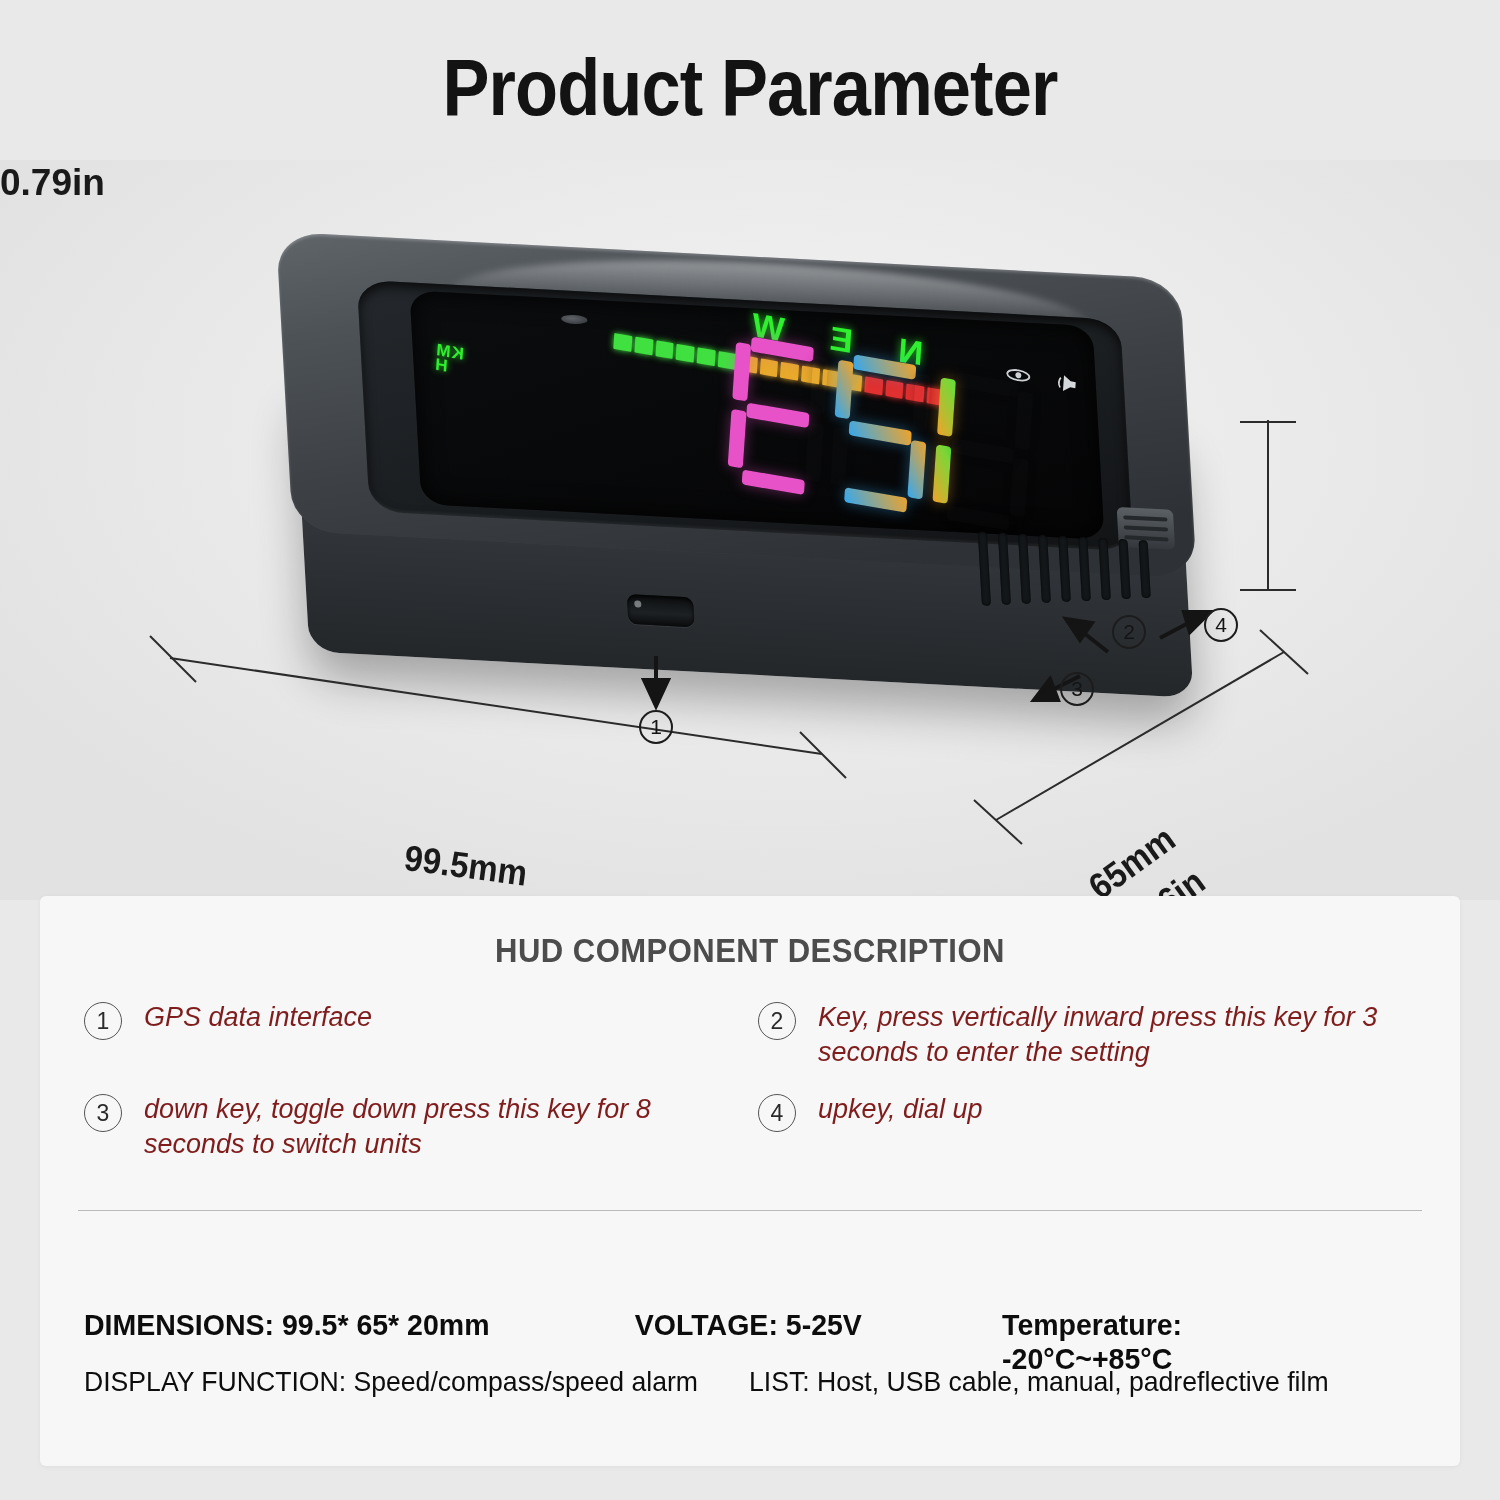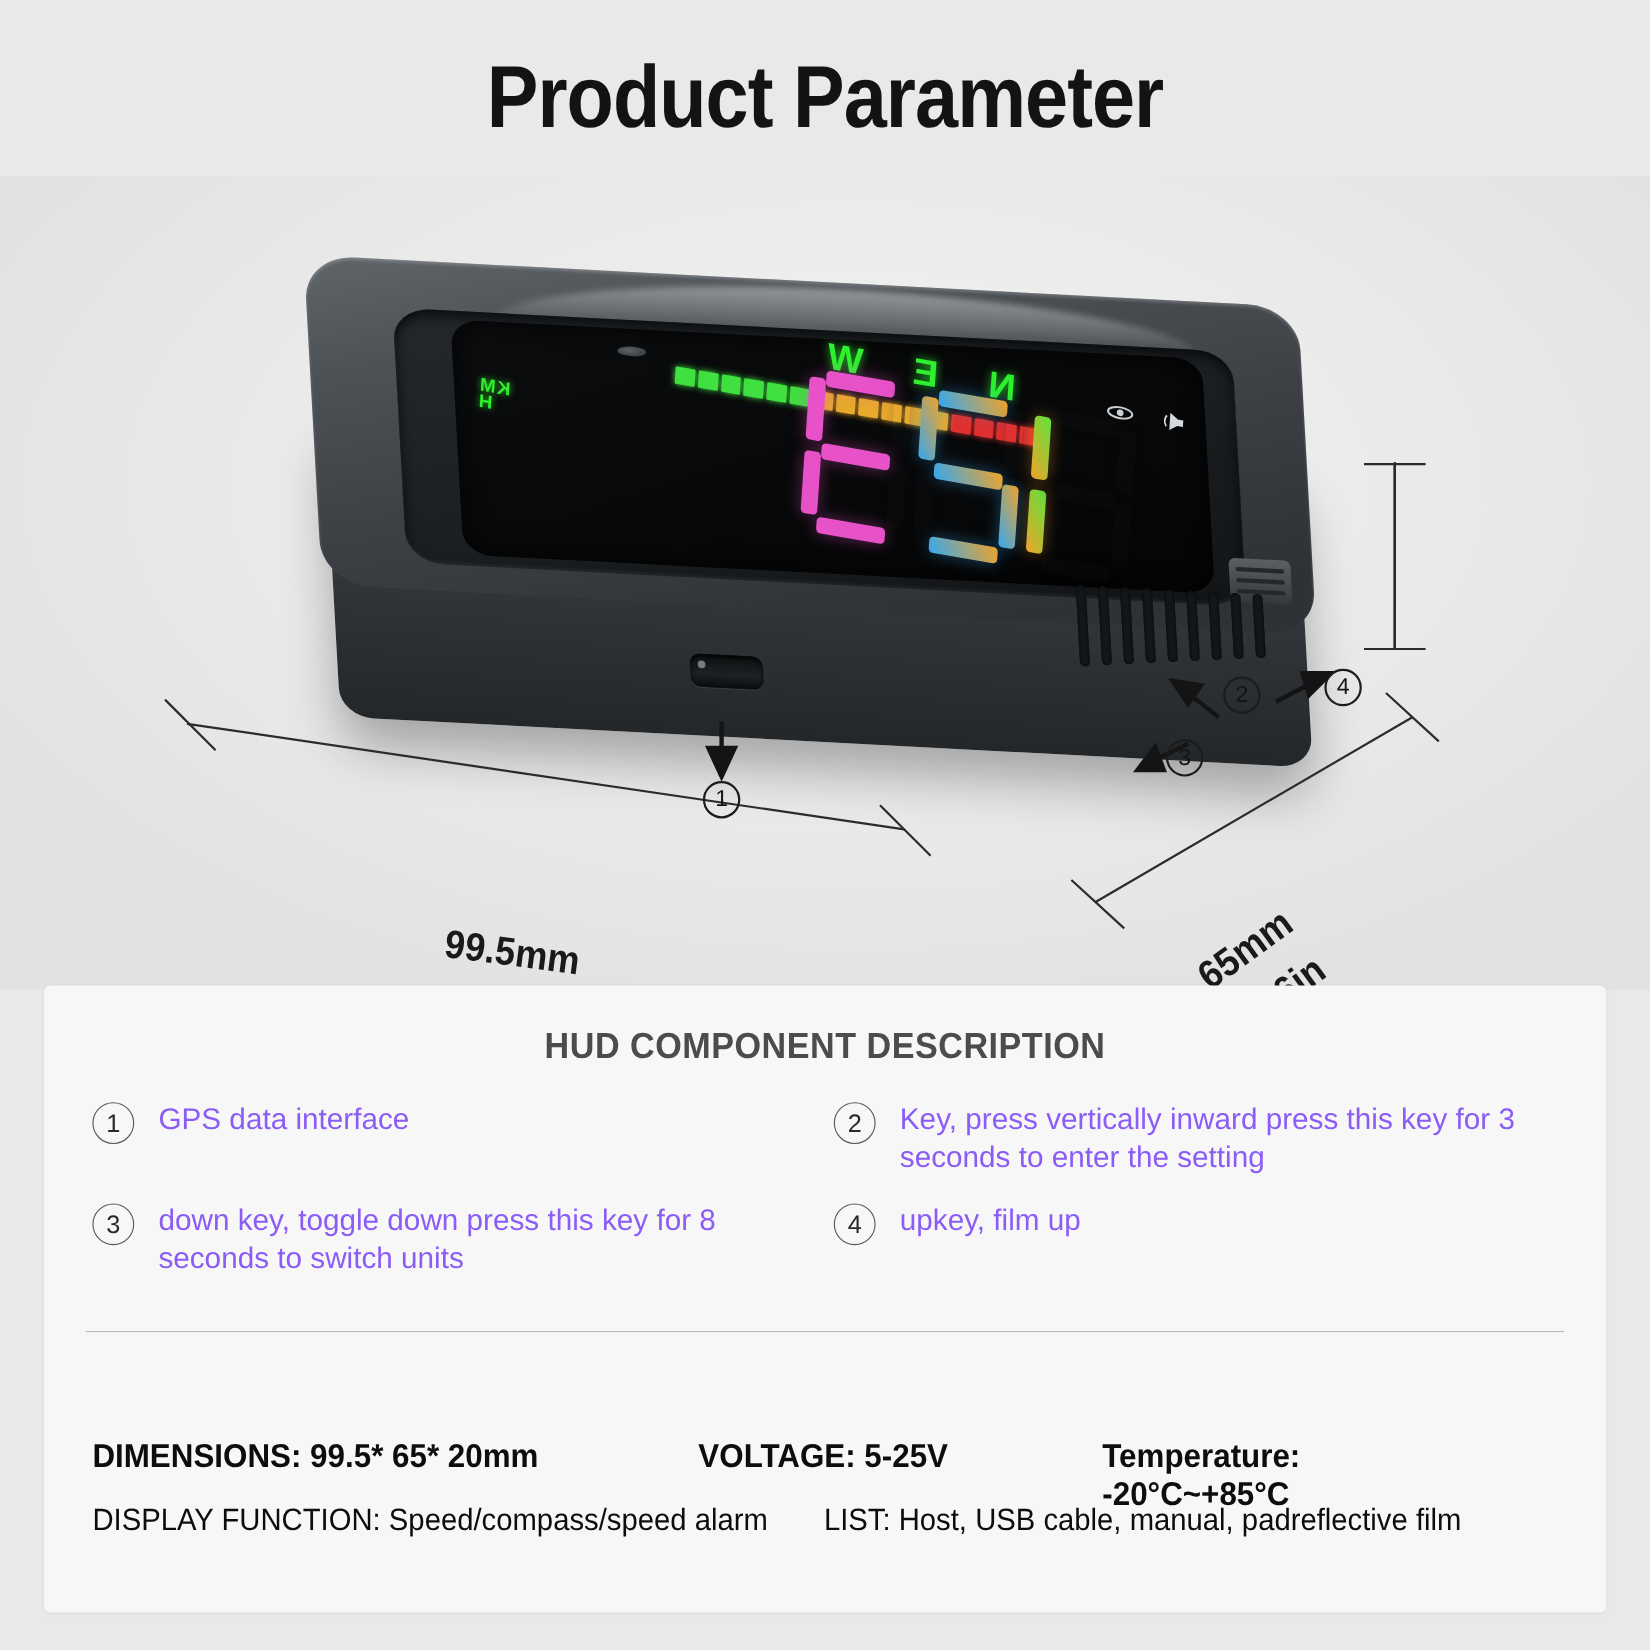--- a/index.html
+++ b/index.html
@@ -178,21 +178,21 @@
     font-size:33px; font-weight:700; color:#4c4c4c; letter-spacing:.5px;
     transform:scaleX(0.94);
   }
   .items{ position:absolute; left:0; top:104px; width:100%; }
   .item{ position:absolute; display:flex; gap:22px; }
   .item .num{
     flex:0 0 auto; width:38px; height:38px; border:1.8px solid #555;
     border-radius:50%; display:flex; align-items:center; justify-content:center;
     font-size:23px; color:#2a2a2a; margin-top:2px;
   }
-  .item .txt{ font-size:27px; color:#8b5cf6; line-height:35px; }
+  .item .txt{ font-size:27px; color:#7f1d1d; line-height:35px;font-style:italic; }
   .i1{ left:44px; top:0; width:600px; }
   .i2{ left:718px; top:0; width:650px; }
   .i3{ left:44px; top:92px; width:620px; }
   .i4{ left:718px; top:92px; width:620px; }
 
   .divider{
     position:absolute; left:38px; top:314px; width:1344px; height:1px;
     background:#b9b9b9;
   }
   .name-row{
@@ -356,20 +356,21 @@
       <line x1="1108" y1="492" x2="1080" y2="470"></line>
       <polygon points="1066,459 1092,463 1080,480"></polygon>
       <line x1="1080" y1="516" x2="1048" y2="532"></line>
       <polygon points="1034,540 1050,519 1058,540"></polygon>
       <line x1="1160" y1="478" x2="1194" y2="460"></line>
       <polygon points="1210,452 1190,472 1184,452"></polygon>
     </g>
   </svg>
 
   <div class="lbl-h">
+    <div>0.79in</div>
   </div>
   <div class="dimlabel lbl-w">
     <div>99.5mm</div>
     <div>3.92in</div>
   </div>
   <div class="dimlabel lbl-d">
     <div>65mm</div>
     <div>2.56in</div>
   </div>
 
@@ -390,21 +391,21 @@
     <div class="item i2">
       <div class="num">2</div>
       <div class="txt">Key, press vertically inward press this key for 3 seconds to enter the setting</div>
     </div>
     <div class="item i3">
       <div class="num">3</div>
       <div class="txt">down key, toggle down press this key for 8 seconds to switch units</div>
     </div>
     <div class="item i4">
       <div class="num">4</div>
-      <div class="txt">upkey, film up</div>
+      <div class="txt">upkey, dial up</div>
     </div>
   </div>
 
   <div class="divider"></div>
 
 
   <div class="spec-row1">
     <div>DIMENSIONS: 99.5* 65* 20mm</div>
     <div>VOLTAGE: 5-25V</div>
     <div>Temperature: -20°C~+85°C</div>

